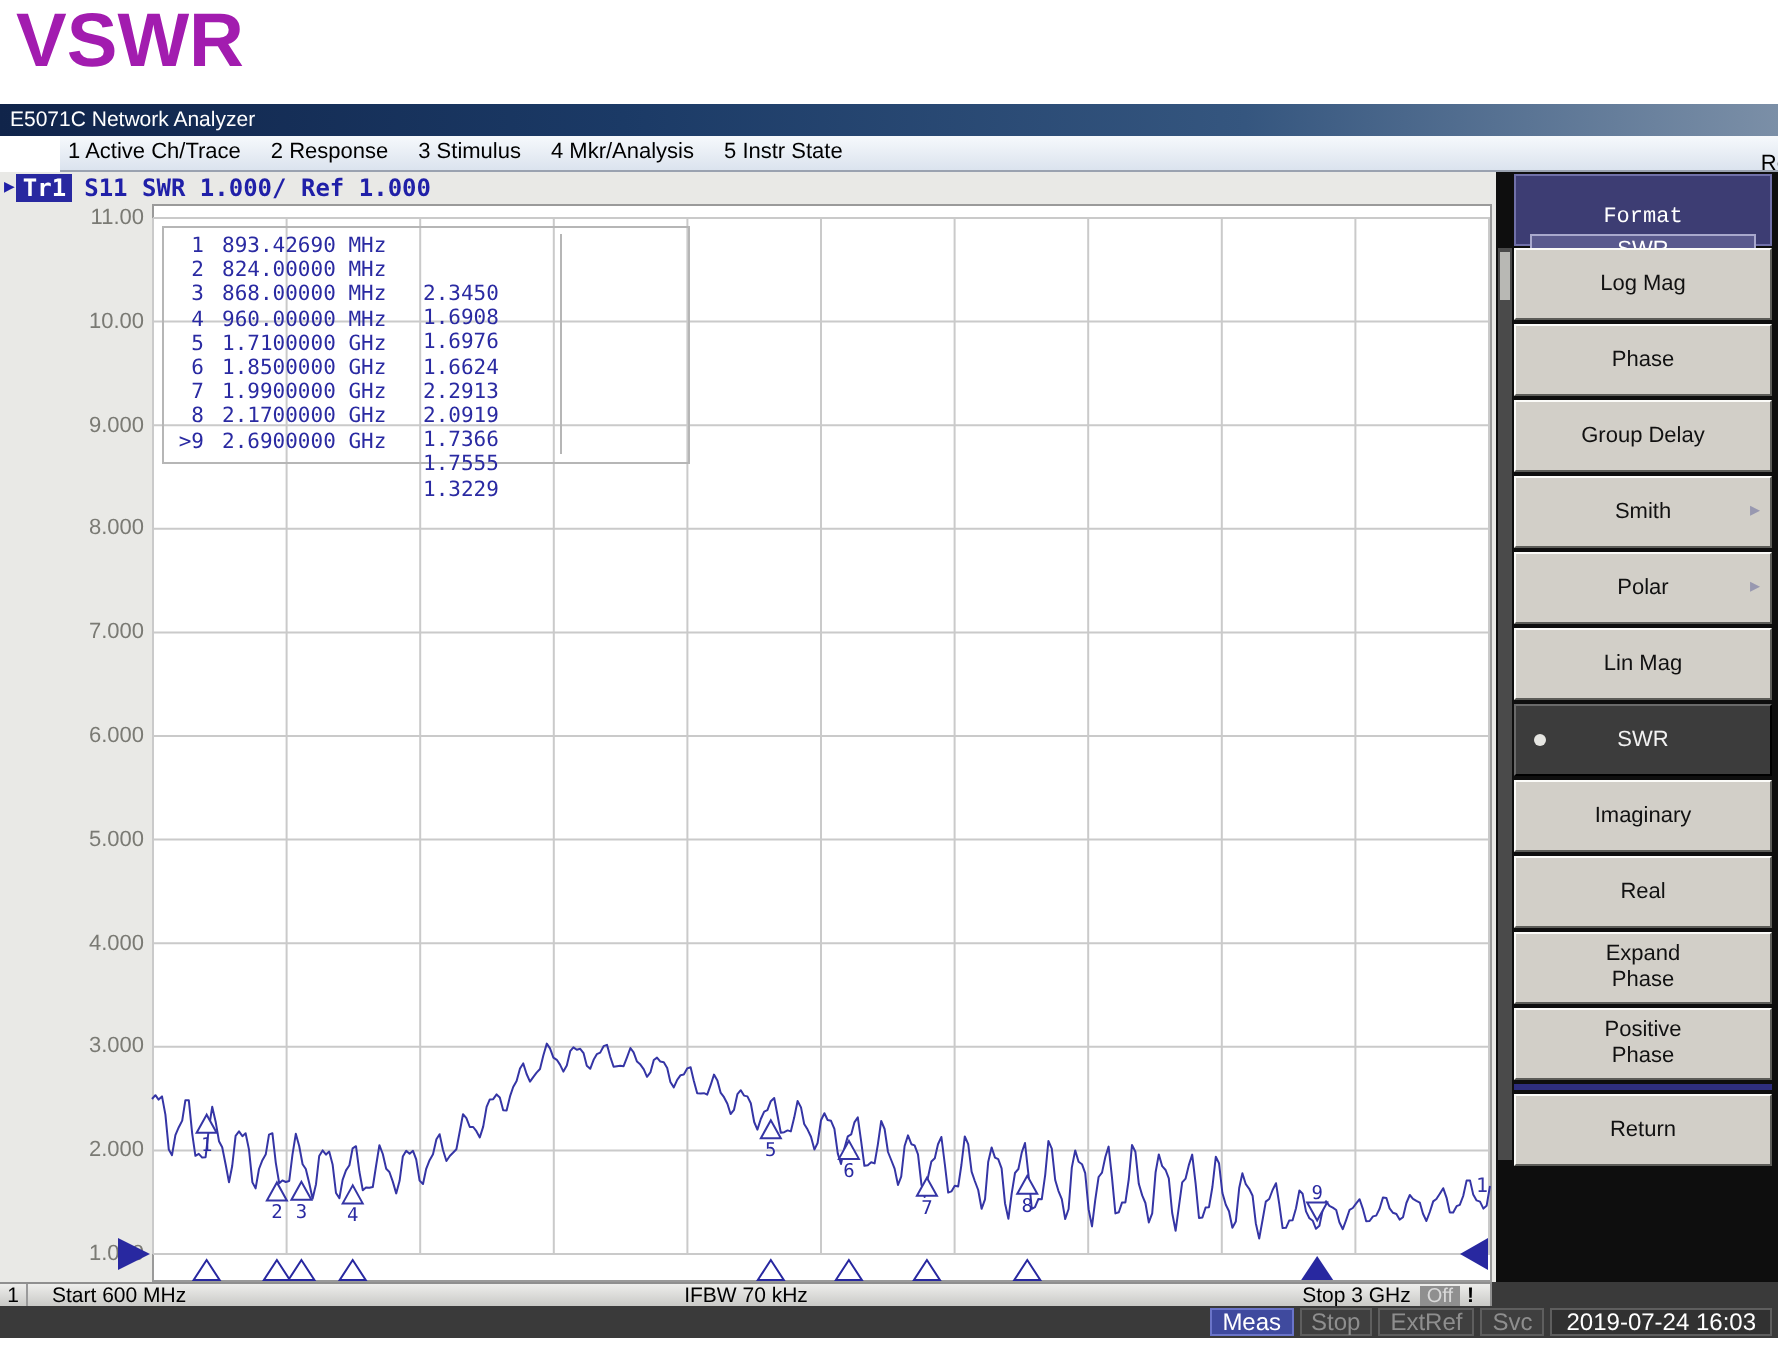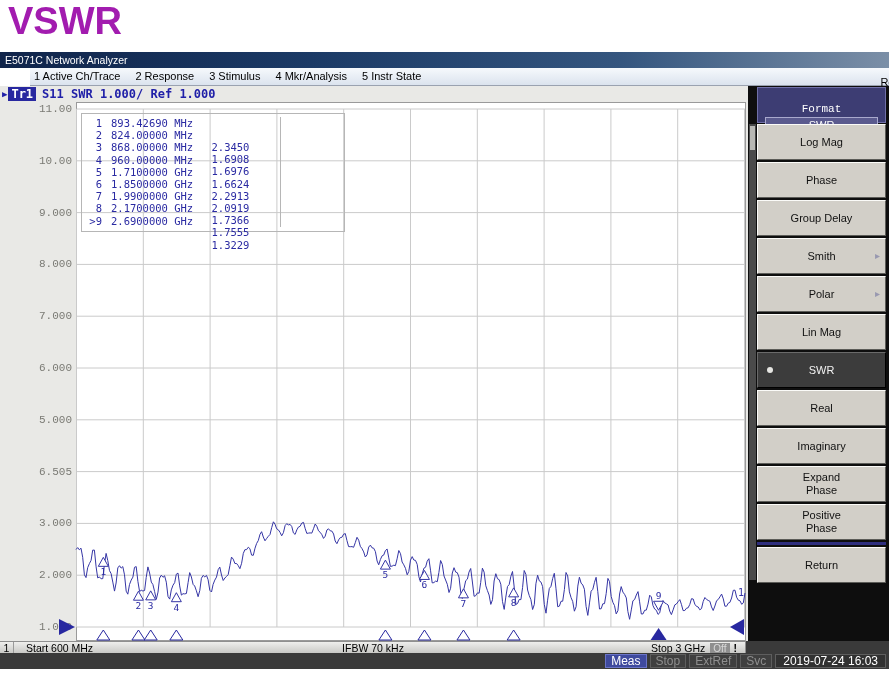--- a/index.html
+++ b/index.html
@@ -25,21 +25,21 @@
 
   
   .screen { position:absolute; left:0; top:34px; width:748px; height:555px; background:#e9e9e6; }
 
   .trace-header { position:absolute; left:2px; top:1px; height:14px; font-family:"DejaVu Sans Mono", monospace;
     font-size:12px; font-weight:bold; color:#2020a8; display:flex; align-items:center; white-space:pre; }
   .trace-arrow { font-size:9px; margin-right:1px; color:#2020a8; }
   .trace-chip { background:#2828a0; color:#fff; padding:0 3px; margin-right:6px; }
 
   .ylabels { position:absolute; left:0; top:0; width:72px; height:555px; }
-  .ylabels div { position:absolute; right:0; width:72px; text-align:right; font-family:Liberation Mono, monospace;
+  .ylabels div { position:absolute; right:0; width:72px; text-align:right; font-family:Liberation Sans, sans-serif;
     font-size:11px; color:#7a7a74; line-height:12px; }
 
   .plot-panel { position:absolute; left:76px; top:16px; width:670px; height:539px; background:#fff; border:1px solid #9a9a9a; }
   .plot-panel svg { position:absolute; left:-1px; top:-1px; overflow:visible; }
 
   .marker-table { position:absolute; left:81px; top:27px; width:264px; border:1px solid #b6b6b6; z-index:5;
     font-family:"DejaVu Sans Mono", monospace; font-size:10.5px; color:#2a2aa2; padding:3px 0 4px 0; }
   .mrow { display:flex; height:12.2px; line-height:12px; }
   .mc1 { width:122px; display:flex; }
   .mc1 .mnum { width:20px; text-align:right; }
@@ -118,21 +118,21 @@
       </div>
 
       <div class="ylabels" id="ylabels">
           <div style="top: 17px;">11.00</div>
           <div style="top: 68.8px;">10.00</div>
           <div style="top: 120.6px;">9.000</div>
           <div style="top: 172.4px;">8.000</div>
           <div style="top: 224.2px;">7.000</div>
           <div style="top: 276px;">6.000</div>
           <div style="top: 327.8px;">5.000</div>
-          <div style="top: 379.6px;">6.505</div>
+          <div style="top: 379.6px;">4.000</div>
           <div style="top: 431.4px;">3.000</div>
           <div style="top: 483.2px;">2.000</div>
           <div style="top: 535px;">1.000</div>
         </div>
 
       <div class="plot-panel">
         <svg id="plot-svg" width="670" height="539" viewBox="0 0 670 539">
             <g>
               <line x1="0.5" y1="7" x2="669" y2="7" stroke="#cacaca" stroke-width="1"></line>
               <line x1="0.5" y1="58.8" x2="669" y2="58.8" stroke="#cacaca" stroke-width="1"></line>
@@ -296,24 +296,24 @@
             <span class="submenu-arrow">▸</span>
           </div>
           <div class="softkey">
             <div>Lin Mag</div>
           </div>
           <div class="softkey selected">
             <div>SWR</div>
             <span class="bullet"></span>
           </div>
           <div class="softkey">
+            <div>Imaginary</div>
+          </div>
+          <div class="softkey">
             <div>Real</div>
-          </div>
-          <div class="softkey">
-            <div>Imaginary</div>
           </div>
           <div class="softkey">
             <div>Expand</div>
             <div>Phase</div>
           </div>
           <div class="softkey">
             <div>Positive</div>
             <div>Phase</div>
           </div>
           <div class="softkey-separator"></div>

